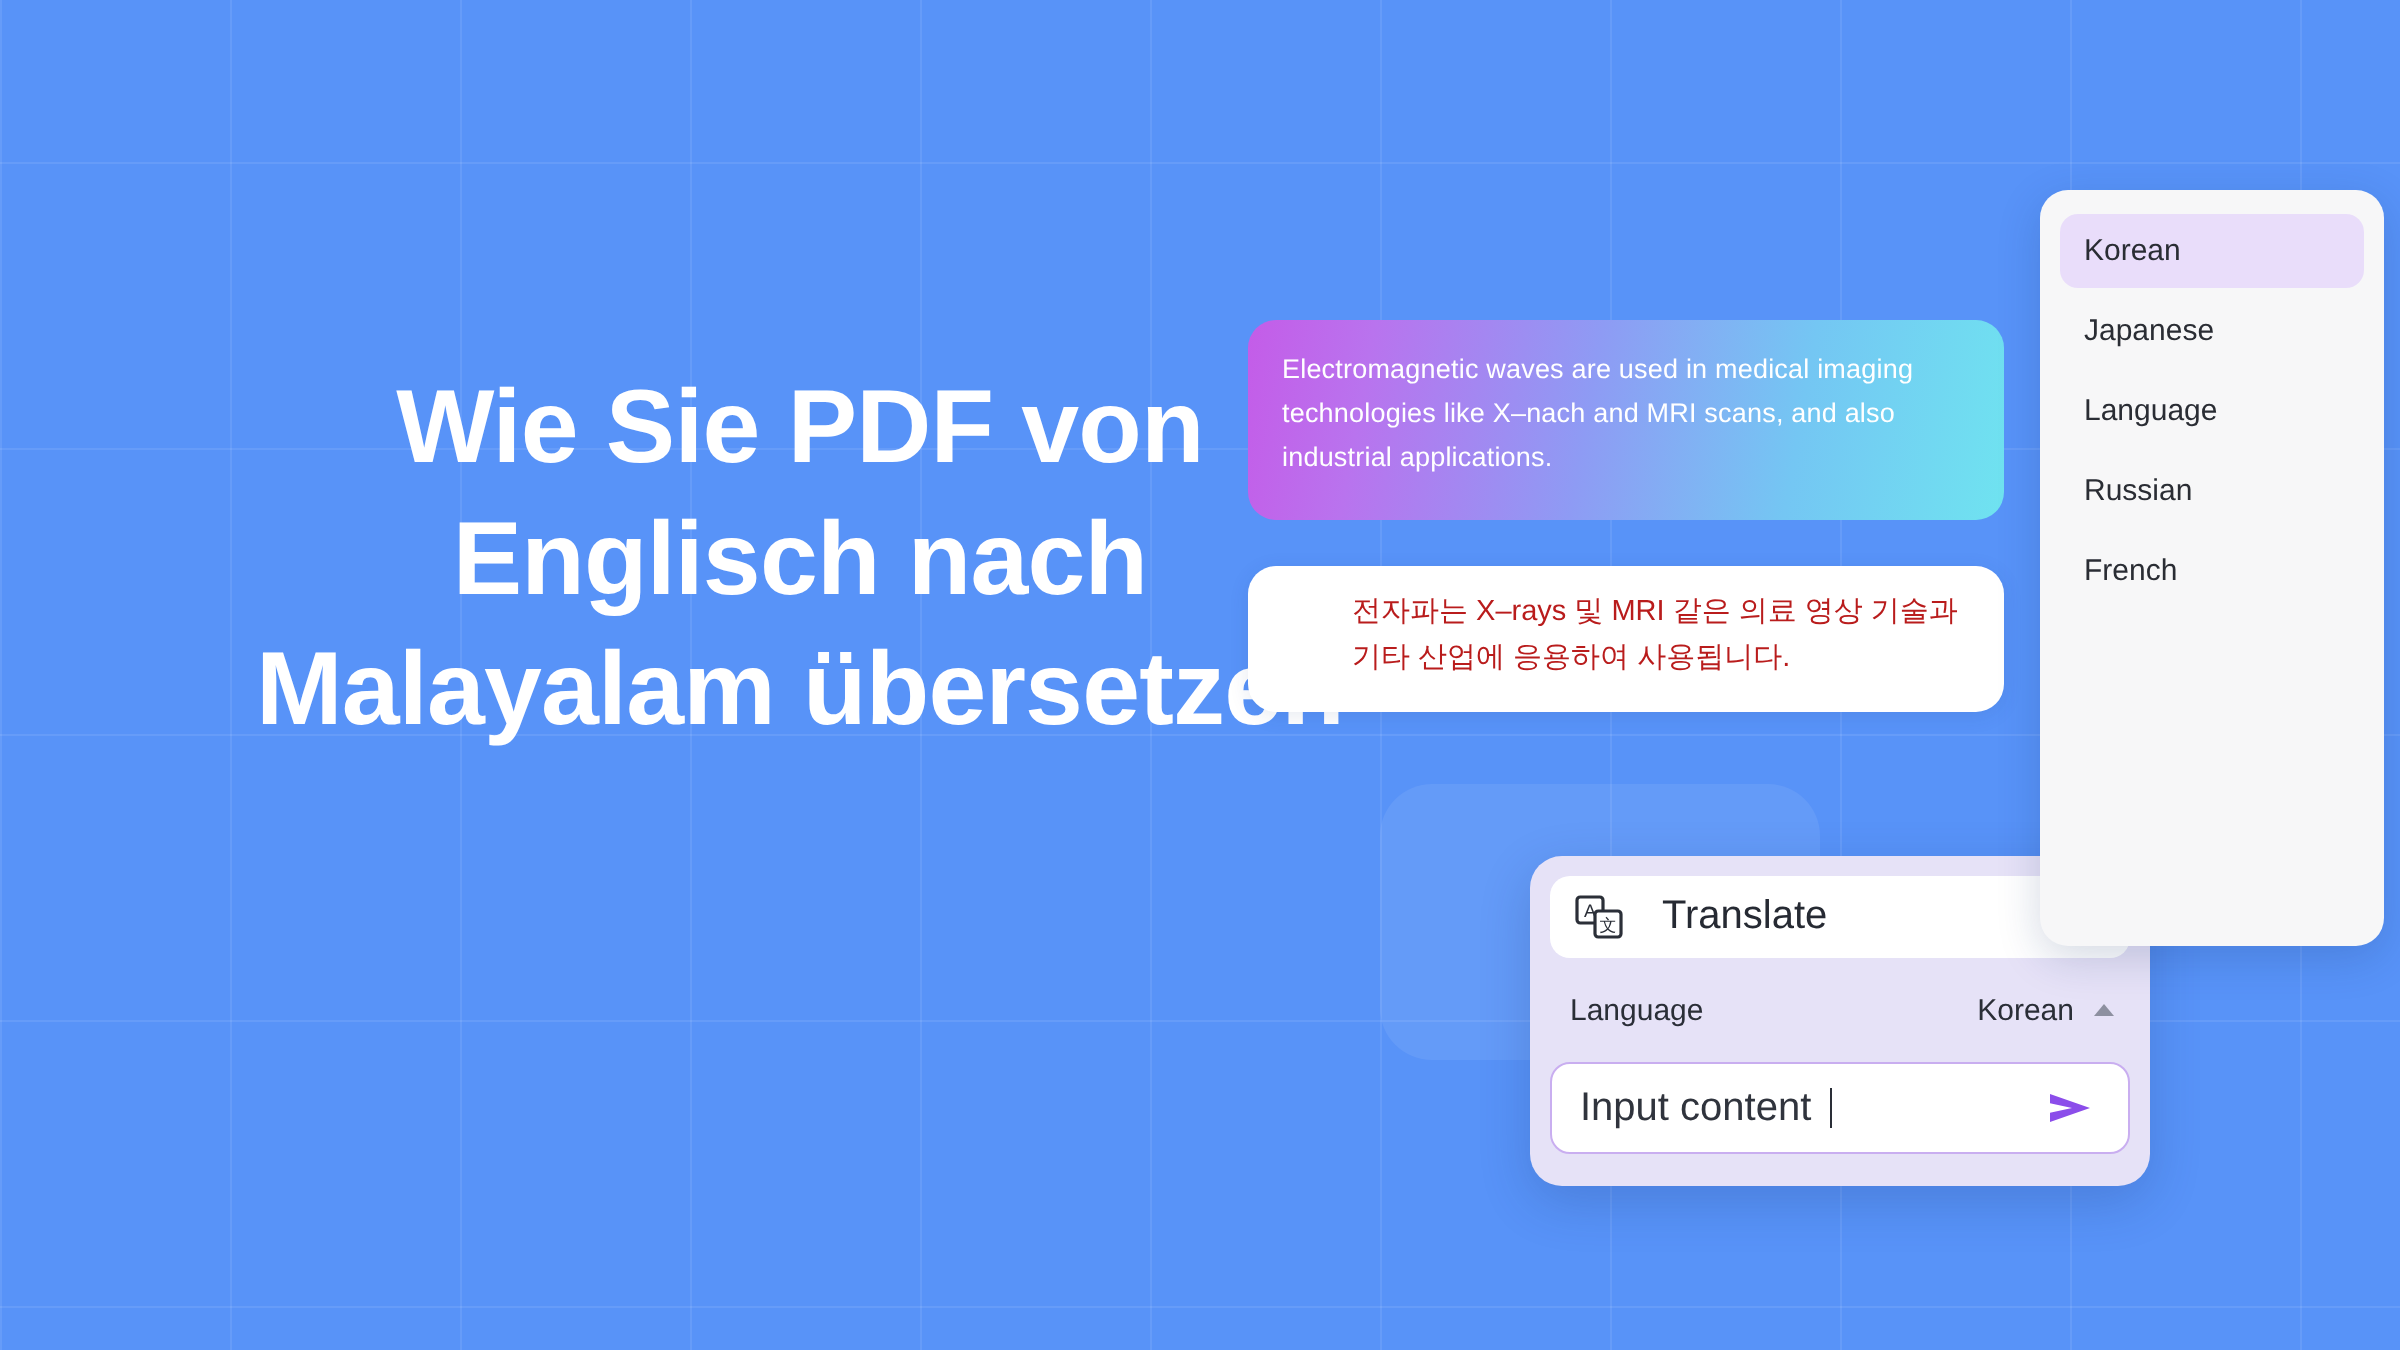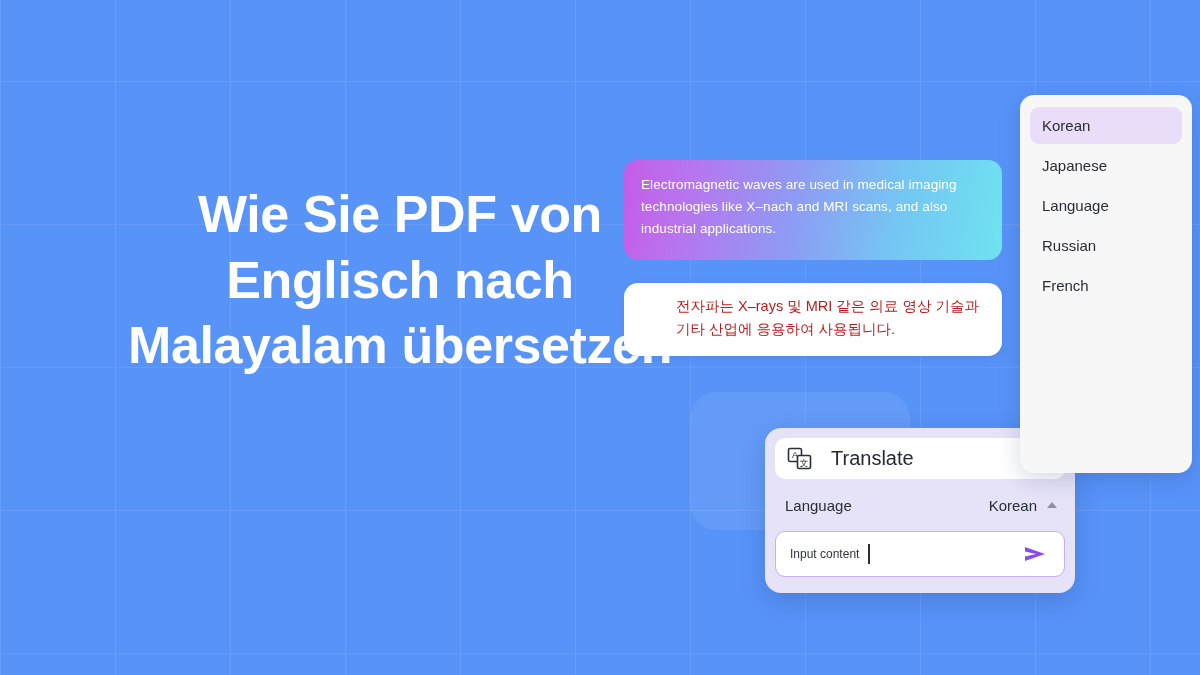--- a/index.html
+++ b/index.html
@@ -151,21 +151,21 @@
 
   #tr-input {
     height: 46px;
     background: #ffffff;
     border: 1px solid #c9aef0;
     border-radius: 10px;
     display: flex; align-items: center;
     padding: 0 14px;
   }
   #tr-input .ph {
-    font-size: 12px;
+    font-size: 20px;
     color: #30343d;
   }
   #caret {
     width: 1.5px; height: 20px;
     background: #2a2e37;
     margin-left: 9px;
     display: block;
   }
   #send-btn {
     margin-left: auto;

